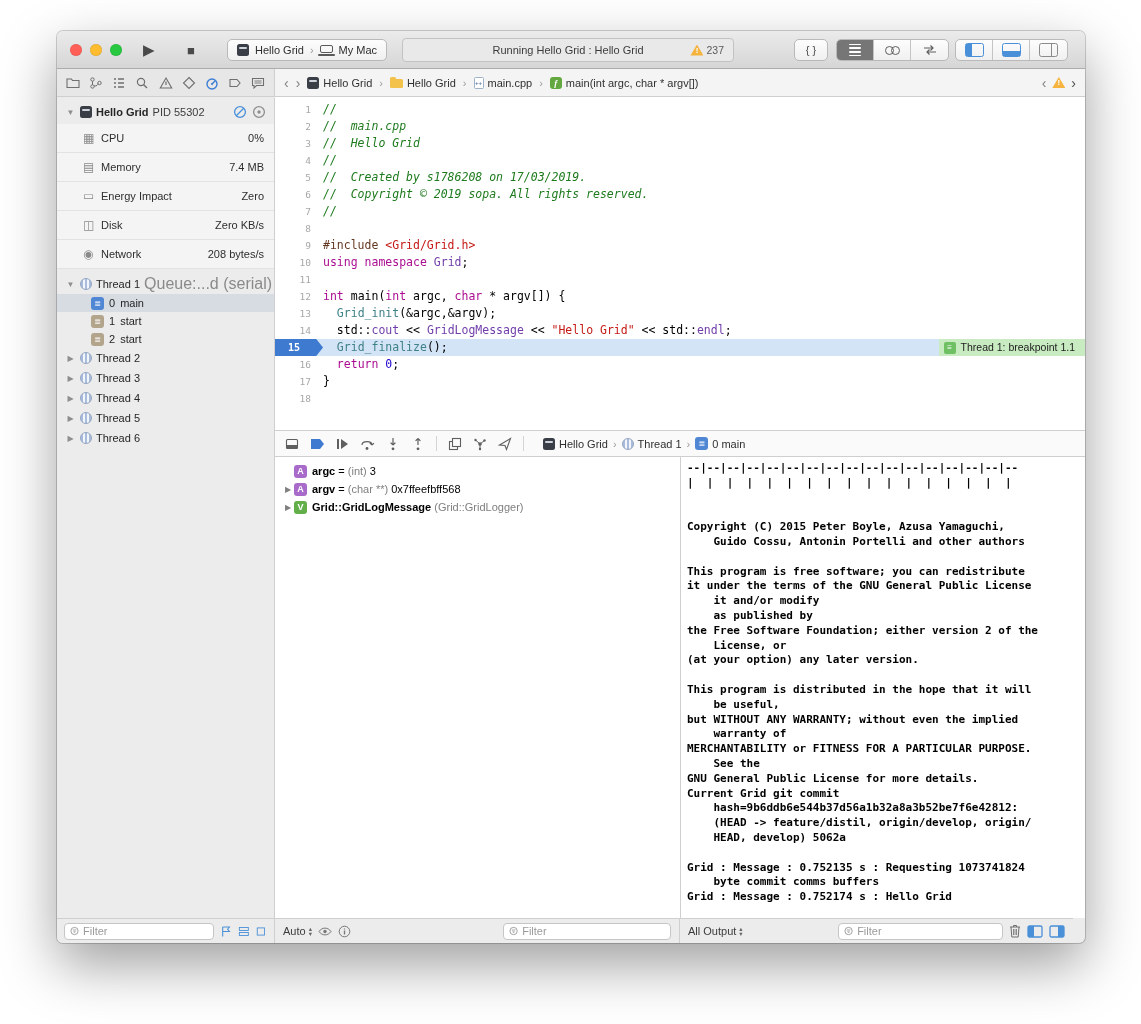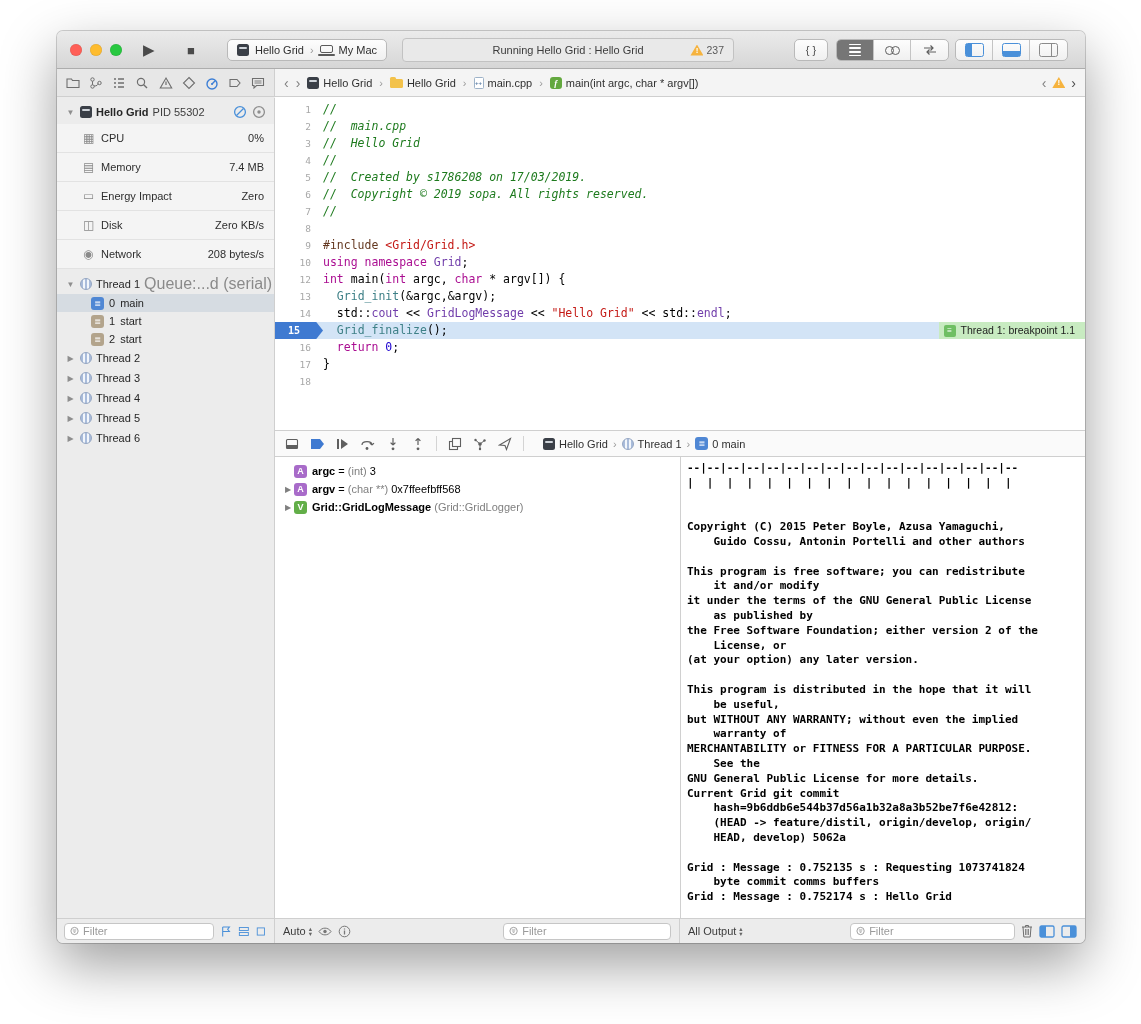--- a/index.html
+++ b/index.html
@@ -100,21 +100,21 @@
 .vdisc{width:10px;font-size:8px;color:#7f7f7f}
 .vbadge{width:13px;height:13px;border-radius:3px;color:#fff;font-size:9px;font-weight:bold;line-height:13px;text-align:center;margin:0 5px 0 1px;flex:none}
 .vname{font-weight:700;color:#000}
 .veq{color:#000}
 .vtype{color:#7f7f7f}
 .vval{color:#000}
 .console{position:absolute;left:623px;top:426px;right:0;bottom:25px;background:#fff;border-left:1px solid #d0d0d0;overflow:hidden;padding:4px 6px;font-family:"DejaVu Sans Mono","Liberation Mono",monospace;font-size:11px;font-weight:700;line-height:14.8px;color:#000}
 .con-line{white-space:pre;min-height:14.8px}
 .con-line.lldb{color:#3b3bd1}
 
-.bottombar{position:absolute;left:0;right:0;bottom:0;height:25px;background:#ececec;border-top:1px solid #cfcfcf;display:flex;font-size:11px;color:#3c3c3c}
+.bottombar{position:absolute;left:0;right:12px;bottom:0;height:25px;background:#ececec;border-top:1px solid #cfcfcf;display:flex;font-size:11px;color:#3c3c3c}
 .bb-sec{display:flex;align-items:center;gap:6px;height:100%}
 .bb-nav{width:218px;border-right:1px solid #cfcfcf;padding:0 7px}
 .bb-vars{width:405px;border-right:1px solid #cfcfcf;padding:0 8px}
 .bb-con{flex:1;padding:0 8px}
 .ffield{height:17px;border:1px solid #c6c6c6;border-radius:4px;background:#fff;display:flex;align-items:center;padding:0 5px;gap:4px;flex:none}
 .ffield input{border:none;outline:none;width:100%;font-size:11px;color:#333;background:transparent;font-family:inherit}
 .ffield input::placeholder{color:#9a9a9a}
 .f-nav{width:150px}.f-vars{width:168px;margin-left:auto}.f-con{width:165px;margin-left:auto}
 .popup{display:flex;align-items:center;gap:3px}
 .updown{display:inline-flex;flex-direction:column;font-size:6.5px;line-height:5px;color:#666}
@@ -390,20 +390,24 @@
         </div>
         <div class="cl">
           <span class="gut">9</span>
           <span class="ctext"><span class="tok-pp">#include </span><span class="tok-s">&lt;Grid/Grid.h&gt;</span></span>
         </div>
         <div class="cl">
           <span class="gut">10</span>
           <span class="ctext"><span class="tok-k">using</span><span class="tok-pl"> </span><span class="tok-k">namespace</span><span class="tok-pl"> </span><span class="tok-ty">Grid</span><span class="tok-pl">;</span></span>
         </div>
         <div class="cl">
+          <span class="gut">11</span>
+          <span class="ctext"></span>
+        </div>
+        <div class="cl">
           <span class="gut">12</span>
           <span class="ctext"><span class="tok-k">int</span><span class="tok-pl"> main(</span><span class="tok-k">int</span><span class="tok-pl"> argc, </span><span class="tok-k">char</span><span class="tok-pl"> * argv[]) {</span></span>
         </div>
         <div class="cl">
           <span class="gut">13</span>
           <span class="ctext"><span class="tok-pl">  </span><span class="tok-fn">Grid_init</span><span class="tok-pl">(&amp;argc,&amp;argv);</span></span>
         </div>
         <div class="cl">
           <span class="gut">14</span>
           <span class="ctext"><span class="tok-pl">  std::</span><span class="tok-ty">cout</span><span class="tok-pl"> &lt;&lt; </span><span class="tok-ty">GridLogMessage</span><span class="tok-pl"> &lt;&lt; </span><span class="tok-s">"Hello Grid"</span><span class="tok-pl"> &lt;&lt; std::</span><span class="tok-ty">endl</span><span class="tok-pl">;</span></span>
@@ -519,22 +523,22 @@
   <div class="console">
     <div>
         <div class="con-line">--|--|--|--|--|--|--|--|--|--|--|--|--|--|--|--|--</div>
         <div class="con-line">|  |  |  |  |  |  |  |  |  |  |  |  |  |  |  |  |</div>
         <div class="con-line"></div>
         <div class="con-line"></div>
         <div class="con-line">Copyright (C) 2015 Peter Boyle, Azusa Yamaguchi,</div>
         <div class="con-line">    Guido Cossu, Antonin Portelli and other authors</div>
         <div class="con-line"></div>
         <div class="con-line">This program is free software; you can redistribute</div>
+        <div class="con-line">it under the terms of the GNU General Public License</div>
         <div class="con-line">    it and/or modify</div>
-        <div class="con-line">it under the terms of the GNU General Public License</div>
         <div class="con-line">    as published by</div>
         <div class="con-line">the Free Software Foundation; either version 2 of the</div>
         <div class="con-line">    License, or</div>
         <div class="con-line">(at your option) any later version.</div>
         <div class="con-line"></div>
         <div class="con-line">This program is distributed in the hope that it will</div>
         <div class="con-line">    be useful,</div>
         <div class="con-line">but WITHOUT ANY WARRANTY; without even the implied</div>
         <div class="con-line">    warranty of</div>
         <div class="con-line">MERCHANTABILITY or FITNESS FOR A PARTICULAR PURPOSE.</div>

